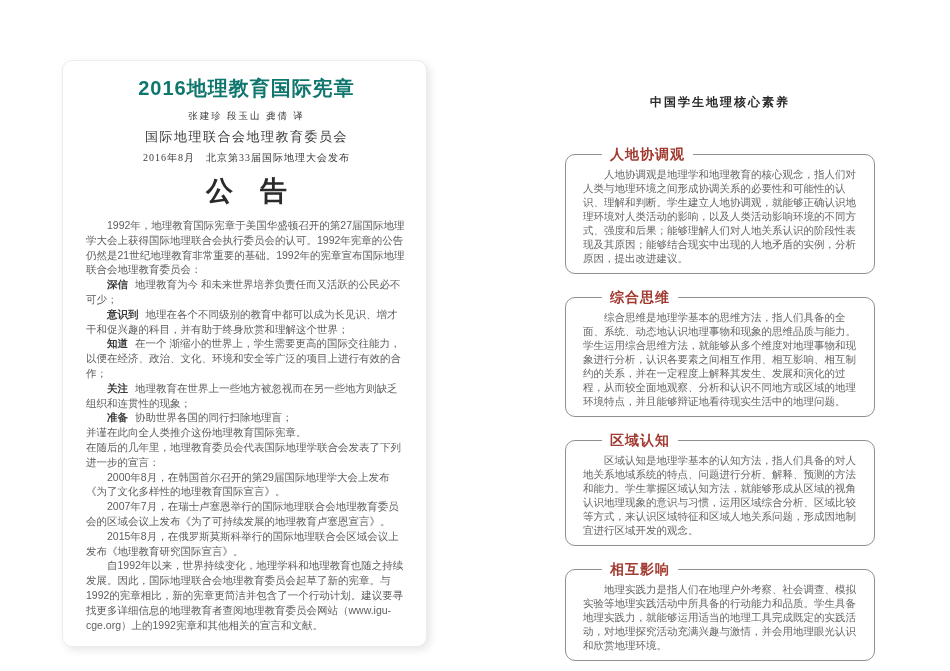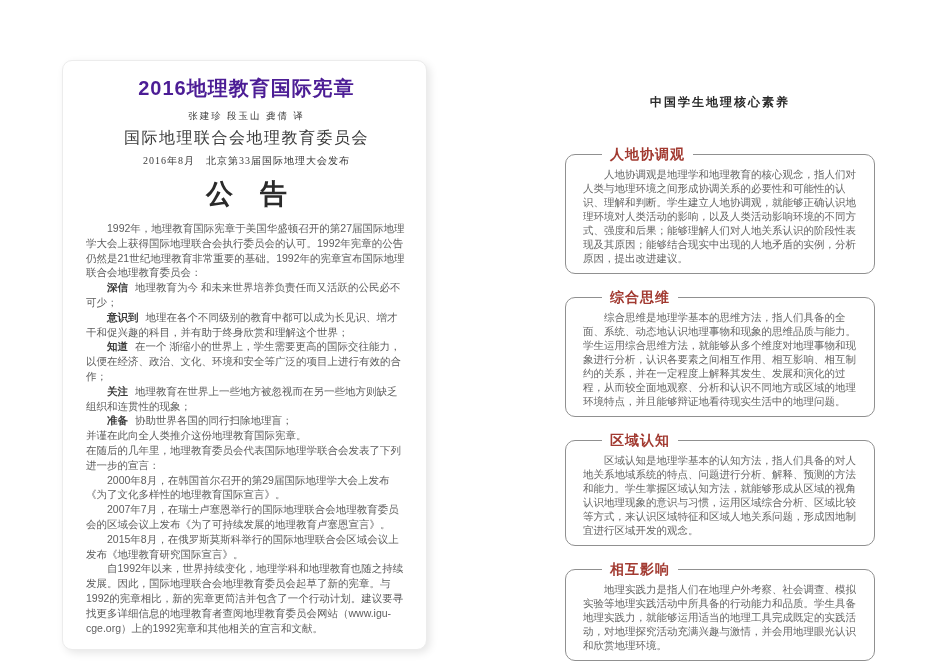--- a/index.html
+++ b/index.html
@@ -25,30 +25,30 @@
     border-radius: 10px;
     box-shadow: 3px 3px 9px rgba(0,0,0,0.10);
     padding: 12px 19px 14px 23px;
   }
   .charter-title {
     margin: 2px 0 8px 0;
     text-align: center;
     font-size: 20px;
     font-weight: bold;
     letter-spacing: 1px;
-    color: #4c1d95;
+    color: #0f766e;
   }
   .charter-meta {
     margin: 0 0 5px 0;
     text-align: center;
     font-family: "Liberation Serif", "DejaVu Serif", serif;
     color: #3a3a3a;
   }
   .charter-translators { font-size: 9.5px; letter-spacing: 2px; }
-  .charter-organization { font-size: 16px; letter-spacing: 1.5px; }
+  .charter-organization { font-size: 13px; letter-spacing: 1.5px; }
   .charter-publication { font-size: 10px; letter-spacing: 1px; }
   .announcement-heading {
     margin: 8px 0 9px 0;
     text-align: center;
     font-size: 27px;
     font-weight: bold;
     color: #2a2a2a;
   }
   .charter-body { font-size: 10.5px; line-height: 14.8px; color: #5d5d5d; }
   .charter-body p { margin: 0; }

